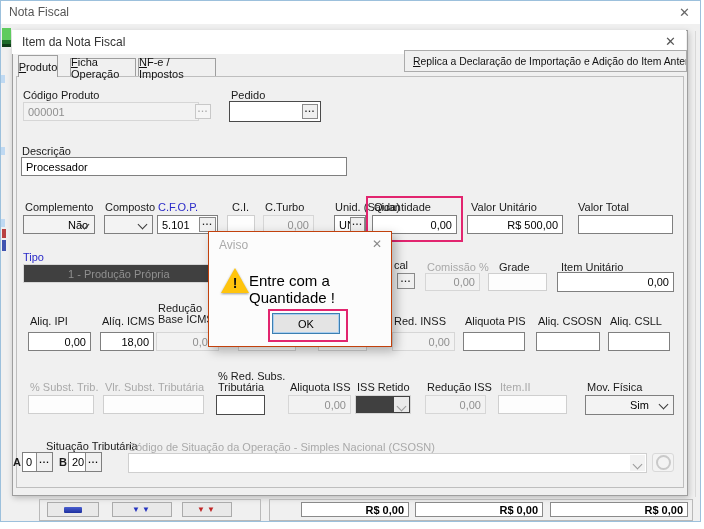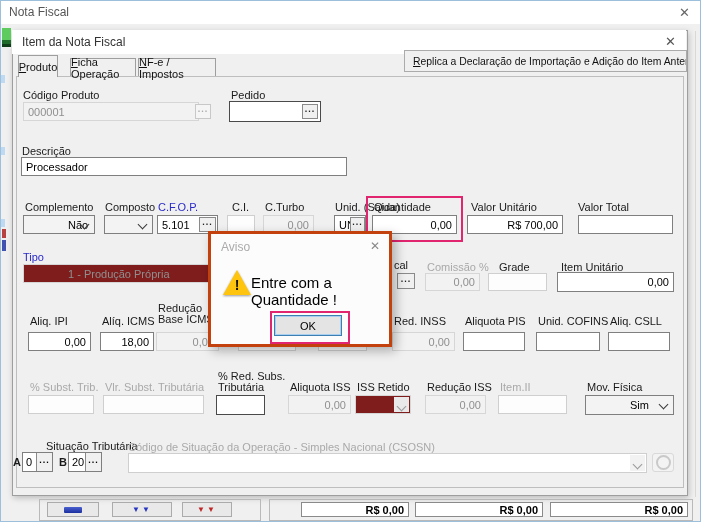--- a/index.html
+++ b/index.html
@@ -35,40 +35,40 @@
   .fld.num{justify-content:flex-end;}
   .fld.dis{background:#F2F2F2;color:#8F8F8F;border-color:#D6D6D6;}
   .fld.off{border-color:#CFCFCF;background:#FDFDFD;}
   .fld.focus{border:1px solid #4A4A4A;}
   .dots{position:absolute;box-sizing:border-box;background:#F0F0F0;border:1px solid #8A8A8A;
         font-size:9px;font-weight:bold;letter-spacing:1px;color:#222;display:flex;
         align-items:center;justify-content:center;z-index:5;line-height:5px;padding-bottom:4px;}
   .dots.dis{color:#ABABAB;border-color:#C8C8C8;background:#F5F5F5;}
   .combo{position:absolute;box-sizing:border-box;background:#F3F3F3;border:1px solid #7F7F7F;
          font-size:11px;color:#000;display:flex;align-items:center;padding:0 4px;z-index:4;}
-  .combo.dis{background:#7f1d1d;color:#8F8F8F;border-color:#D6D6D6;}
+  .combo.dis{background:#404040;color:#8F8F8F;border-color:#D6D6D6;}
   .combo.lite{background:#FFFFFF;border-color:#CFCFCF;}
   .cval{flex:1;overflow:hidden;white-space:nowrap;padding-left:40px;}
   .chev{position:absolute;right:6px;top:5px;width:6px;height:6px;border-right:1px solid #3A3A3A;
         border-bottom:1px solid #3A3A3A;transform:rotate(45deg);}
   .chev.dim{border-color:#9A9A9A;}
   .chevbox{position:absolute;right:1px;top:1px;bottom:1px;width:15px;background:#E9E9E9;}
   .chevbox .chev{right:4px;top:6px;}
   .hl{position:absolute;border:2px solid var(--highlight,#E2256F);z-index:12;pointer-events:none;}
   .sitgrp{position:absolute;box-sizing:border-box;border:1px solid #7F7F7F;background:#fff;
           display:flex;align-items:center;font-size:11px;padding-left:3px;z-index:4;}
   .sdots{margin-left:auto;align-self:stretch;width:15px;background:#F0F0F0;border-left:1px solid #8A8A8A;
          display:flex;align-items:center;justify-content:center;font-size:9px;font-weight:bold;
          letter-spacing:1px;line-height:3px;padding-bottom:3px;}
   .circlebtn{position:absolute;box-sizing:border-box;background:#F3F3F3;border:1px solid #D9D9D9;
              border-radius:3px;display:flex;align-items:center;justify-content:center;z-index:4;}
   .circlebtn span{width:11px;height:11px;border:2px solid #C9C9C9;border-radius:50%;}
   
   .dialog{position:absolute;left:208px;top:231px;width:184px;height:116px;background:#FCFCFC;
-          border:3px solid #c2410c;box-sizing:border-box;box-shadow:4px 4px 10px rgba(0,0,0,.28);z-index:20;}
+          border:1px solid #c2410c;box-sizing:border-box;box-shadow:4px 4px 10px rgba(0,0,0,.28);z-index:20;}
   .dlg-title{position:absolute;left:10px;top:6px;font-size:12px;color:#ABABAB;}
   .dlg-close{position:absolute;right:9px;top:5px;font-size:12px;color:#8A8A8A;}
   .tri{position:absolute;left:12px;top:36px;width:28px;height:26px;}
   .tri-shape{position:absolute;left:0;top:0;width:0;height:0;border-left:14px solid transparent;
              border-right:14px solid transparent;border-bottom:25px solid #FFC40D;
              filter:drop-shadow(0 1px 1px #999);}
   .tri-excl{position:absolute;left:0;right:0;top:7px;text-align:center;font-size:14px;
             font-weight:bold;color:#111;}
   .dlg-msg{position:absolute;left:40px;top:40px;font-size:15px;color:#000;}
   .okbtn{position:absolute;left:63px;top:81px;width:68px;height:21px;box-sizing:border-box;
@@ -176,21 +176,21 @@
   <div class="fld off" style="left:227px;top:215px;width:28px;height:19px"></div>
   <div class="lbl" style="left:265px;top:201px">C.Turbo</div>
   <div class="fld dis num" style="left:263px;top:215px;width:51px;height:19px">0,00</div>
   <div class="lbl" style="left:335px;top:201px">Unid. (Saída)</div>
   <div class="fld" style="left:334px;top:215px;width:32px;height:19px">UN</div>
   <div class="dots" style="left:350px;top:217px;width:15px;height:15px">...</div>
   <div class="lbl" style="left:374px;top:201px">Quantidade</div>
   <div class="fld num" style="left:372px;top:215px;width:85px;height:19px">0,00</div>
   <div class="hl" style="left:366px;top:196px;width:93px;height:42px"></div>
   <div class="lbl" style="left:471px;top:201px">Valor Unitário</div>
-  <div class="fld num" style="left:467px;top:215px;width:96px;height:19px">R$ 700,00</div>
+  <div class="fld num" style="left:467px;top:215px;width:96px;height:19px">R$ 500,00</div>
   <div class="lbl" style="left:578px;top:201px">Valor Total</div>
   <div class="fld num" style="left:578px;top:215px;width:95px;height:19px"></div>
 
   <div class="lbl blue" style="left:23px;top:251px">Tipo</div>
   <div class="combo dis" style="left:23px;top:264px;width:187px;height:19px">
     <span class="cval">1 - Produção Própria</span>
   </div>
   <div class="lbl" style="left:394px;top:259px">cal</div>
   <div class="dots" style="left:397px;top:273px;width:18px;height:16px">...</div>
   <div class="lbl dim" style="left:427px;top:261px">Comissão %</div>
@@ -206,21 +206,21 @@
   <div class="fld num" style="left:100px;top:332px;width:54px;height:19px">18,00</div>
   <div class="lbl two" style="left:158px;top:303px">Redução
 Base ICMS</div>
   <div class="fld dis num" style="left:156px;top:332px;width:63px;height:19px">0,00</div>
   <div class="fld off" style="left:238px;top:332px;width:58px;height:19px;z-index:4"></div>
   <div class="fld off" style="left:318px;top:332px;width:49px;height:19px;z-index:4"></div>
   <div class="lbl" style="left:394px;top:315px">Red. INSS</div>
   <div class="fld dis num" style="left:392px;top:332px;width:63px;height:19px">0,00</div>
   <div class="lbl" style="left:465px;top:315px">Aliquota PIS</div>
   <div class="fld" style="left:463px;top:332px;width:62px;height:19px"></div>
-  <div class="lbl" style="left:538px;top:315px">Unid. COFINS</div>
+  <div class="lbl" style="left:538px;top:315px">Aliq. CSOSN</div>
   <div class="fld" style="left:536px;top:332px;width:64px;height:19px"></div>
   <div class="lbl" style="left:610px;top:315px">Aliq. CSLL</div>
   <div class="fld" style="left:608px;top:332px;width:62px;height:19px"></div>
 
   <div class="lbl dim" style="left:30px;top:381px">% Subst. Trib.</div>
   <div class="fld off" style="left:28px;top:395px;width:66px;height:19px"></div>
   <div class="lbl dim" style="left:105px;top:381px">Vlr. Subst. Tributária</div>
   <div class="fld off" style="left:103px;top:395px;width:101px;height:19px"></div>
   <div class="lbl two" style="left:218px;top:371px">% Red. Subs.
 Tributária</div>

